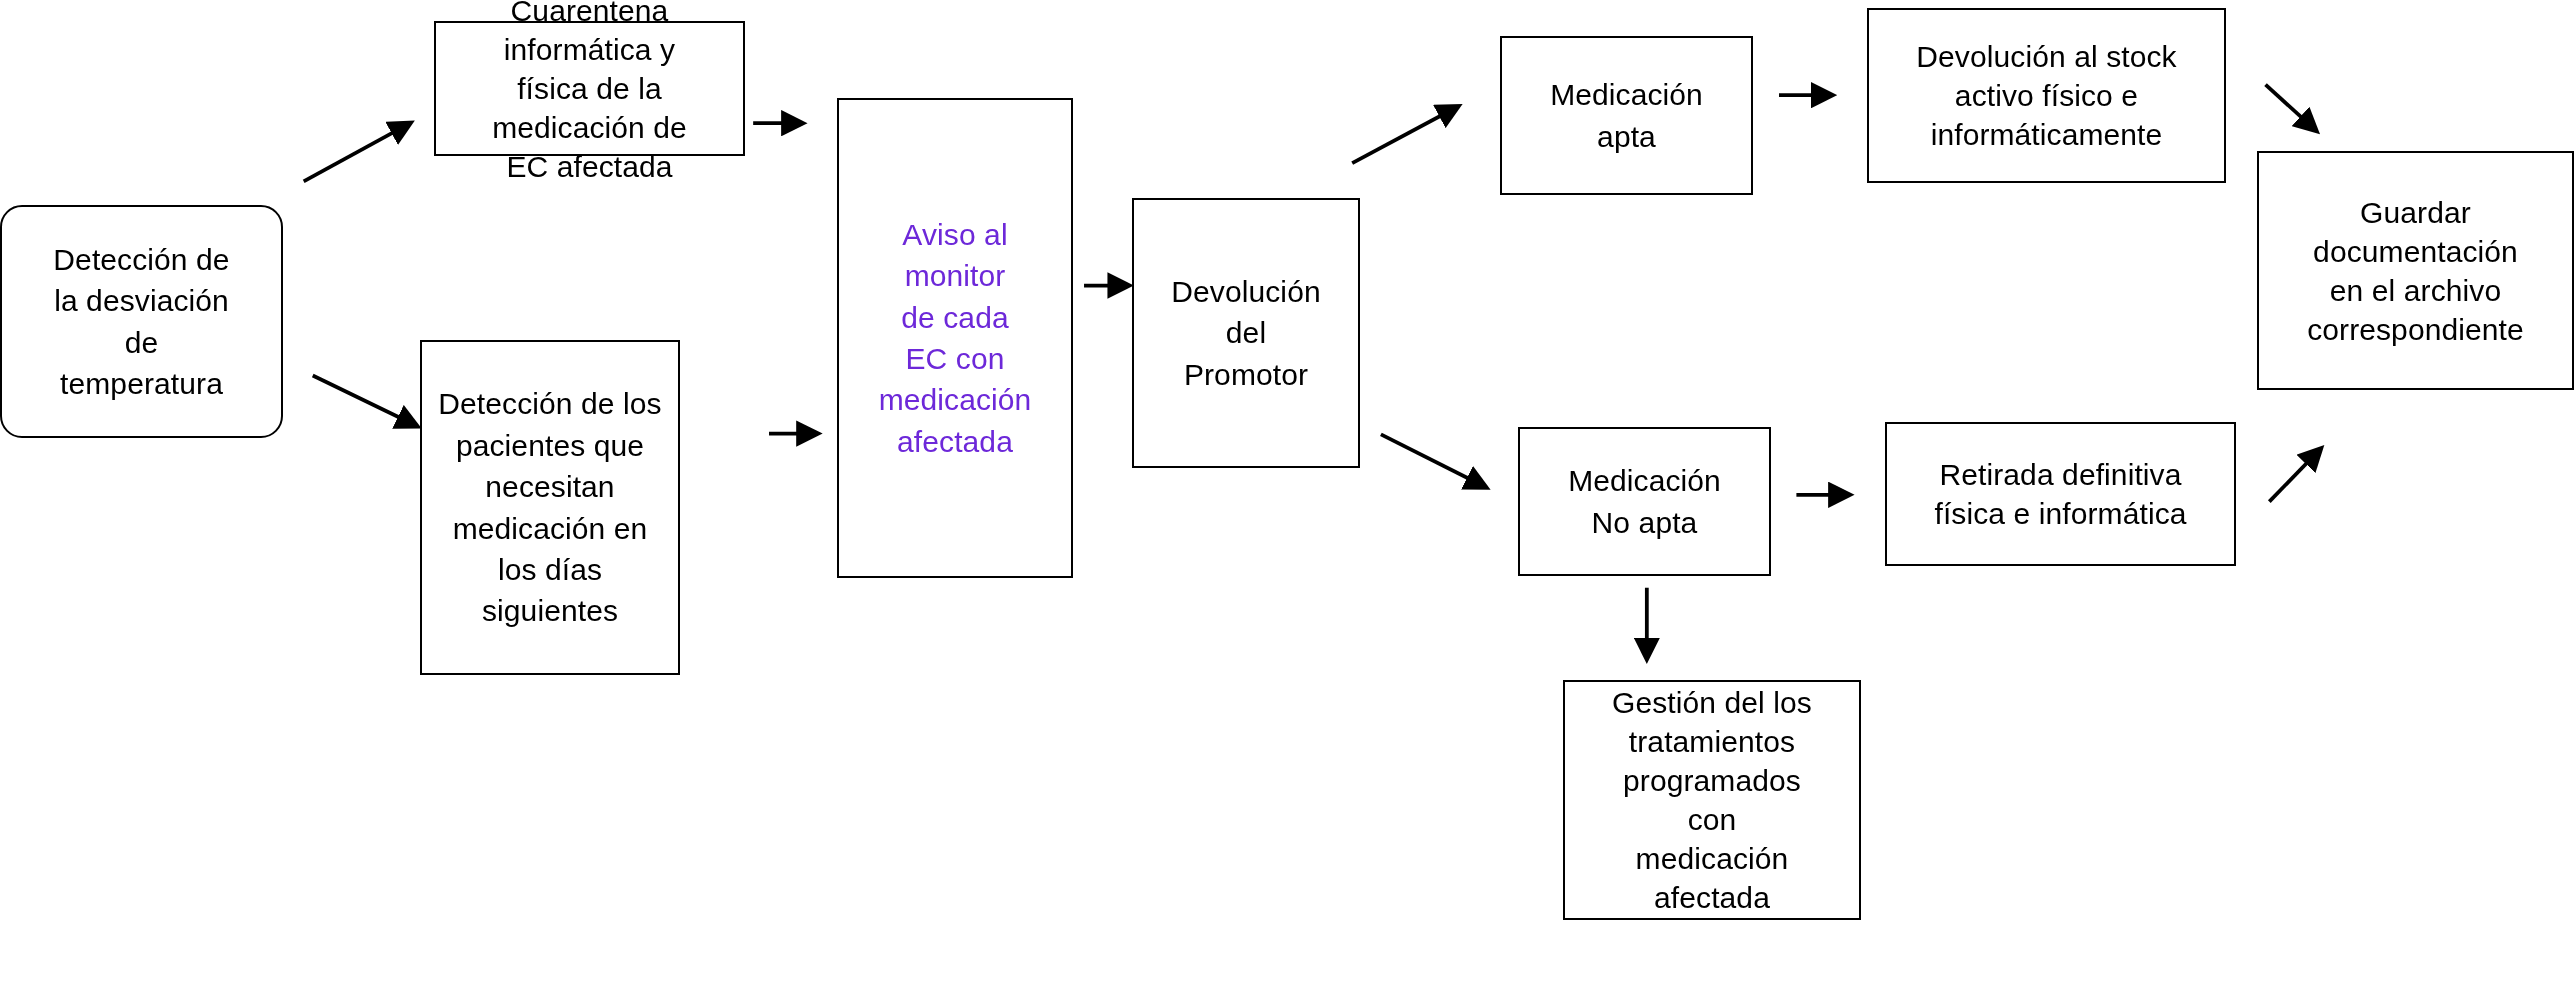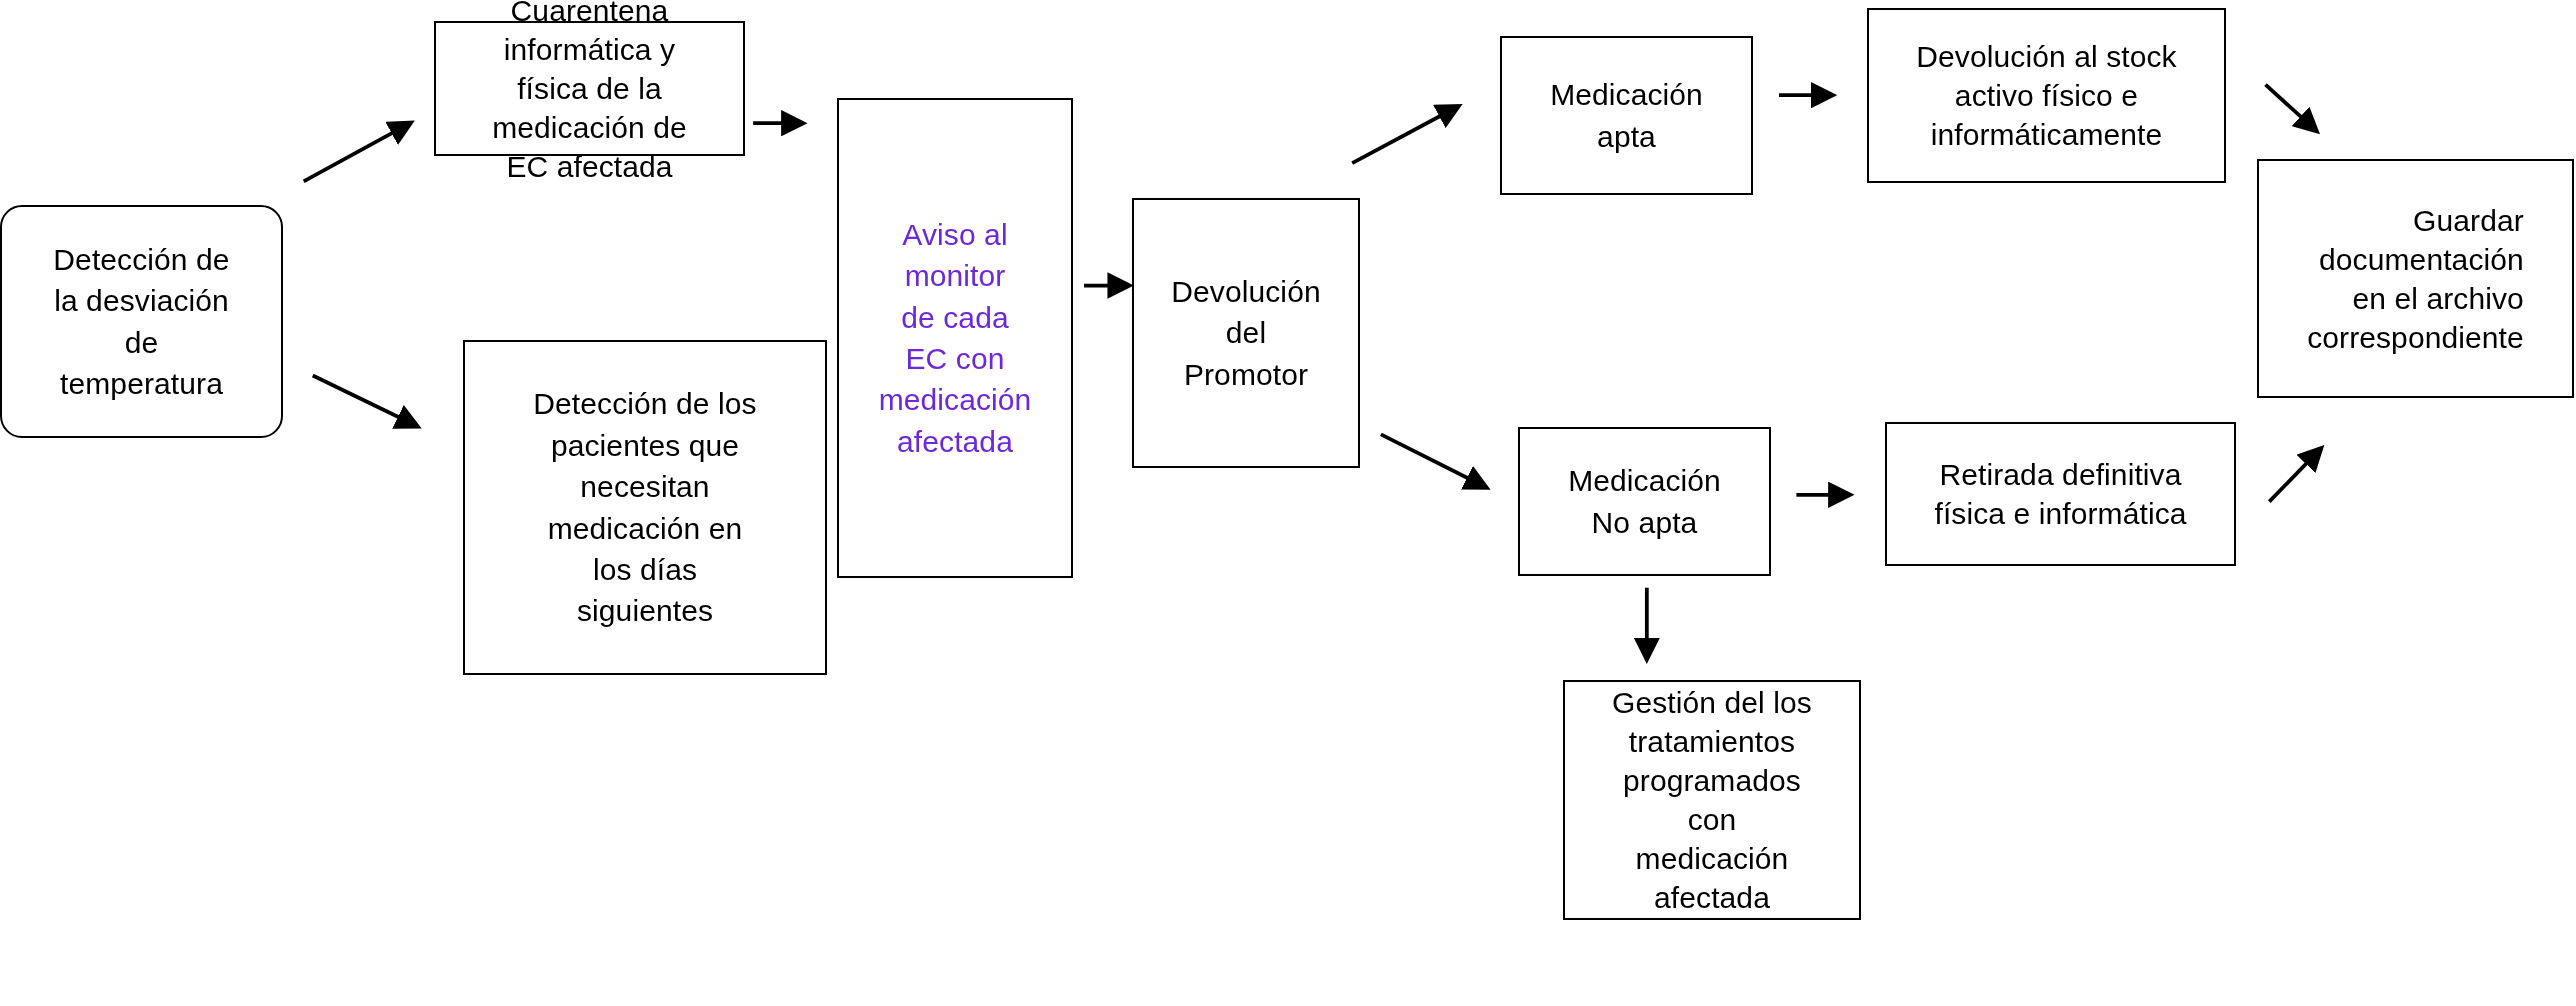--- a/index.html
+++ b/index.html
@@ -73,41 +73,41 @@
   <div id="node-layer">
       <div class="node wide" style="left: 0px; top: 205px; width: 283px; height: 233px; border-color: rgb(0, 0, 0); color: rgb(0, 0, 0); border-radius: 22px;">Detección de
 la desviación
 de
 temperatura</div>
       <div class="node tight" style="left: 422px; top: 21px; width: 311px; height: 135px; border-color: rgb(0, 0, 0); color: rgb(0, 0, 0); margin-left: 12px;">Cuarentena
 informática y
 física de la
 medicación de
 EC afectada</div>
-      <div class="node wide" style="left: 420px; top: 340px; width: 364px; height: 335px; border-color: rgb(0, 0, 0); color: rgb(0, 0, 0); margin-left: 43px;">Detección de los
+      <div class="node wide" style="left: 420px; top: 340px; width: 260px; height: 335px; border-color: rgb(0, 0, 0); color: rgb(0, 0, 0);">Detección de los
 pacientes que
 necesitan
 medicación en
 los días
 siguientes</div>
       <div class="node wide" style="left: 837px; top: 98px; width: 236px; height: 480px; border-color: rgb(0, 0, 0); color: #6d28d9;">Aviso al
 monitor
 de cada
 EC con
 medicación
 afectada</div>
       <div class="node wide" style="left: 1132px; top: 198px; width: 228px; height: 270px; border-color: rgb(0, 0, 0); color: rgb(0, 0, 0);">Devolución
 del
 Promotor</div>
       <div class="node wide" style="left: 1500px; top: 36px; width: 253px; height: 159px; border-color: rgb(0, 0, 0); color: rgb(0, 0, 0);">Medicación
 apta</div>
       <div class="node tight" style="left: 1867px; top: 7.6px; width: 359px; height: 175px; border-color: rgb(0, 0, 0); color: rgb(0, 0, 0);">Devolución al stock
 activo físico e
 informáticamente</div>
-      <div class="node tight" style="left: 2257px; top: 159px; width: 317px; height: 239px; border-color: rgb(0, 0, 0); color: rgb(0, 0, 0); text-align: right;">Guardar
+      <div class="node tight" style="left: 2257px; top: 151px; width: 317px; height: 239px; border-color: rgb(0, 0, 0); color: rgb(0, 0, 0);">Guardar
 documentación
 en el archivo
 correspondiente</div>
       <div class="node wide" style="left: 1518px; top: 427px; width: 253px; height: 149px; border-color: rgb(0, 0, 0); color: rgb(0, 0, 0);">Medicación
 No apta</div>
       <div class="node tight" style="left: 1885px; top: 422px; width: 351px; height: 144px; border-color: rgb(0, 0, 0); color: rgb(0, 0, 0);">Retirada definitiva
 física e informática</div>
       <div class="node tight" style="left: 1563px; top: 680px; width: 298px; height: 240px; border-color: rgb(0, 0, 0); color: rgb(0, 0, 0);">Gestión del los
 tratamientos
 programados

